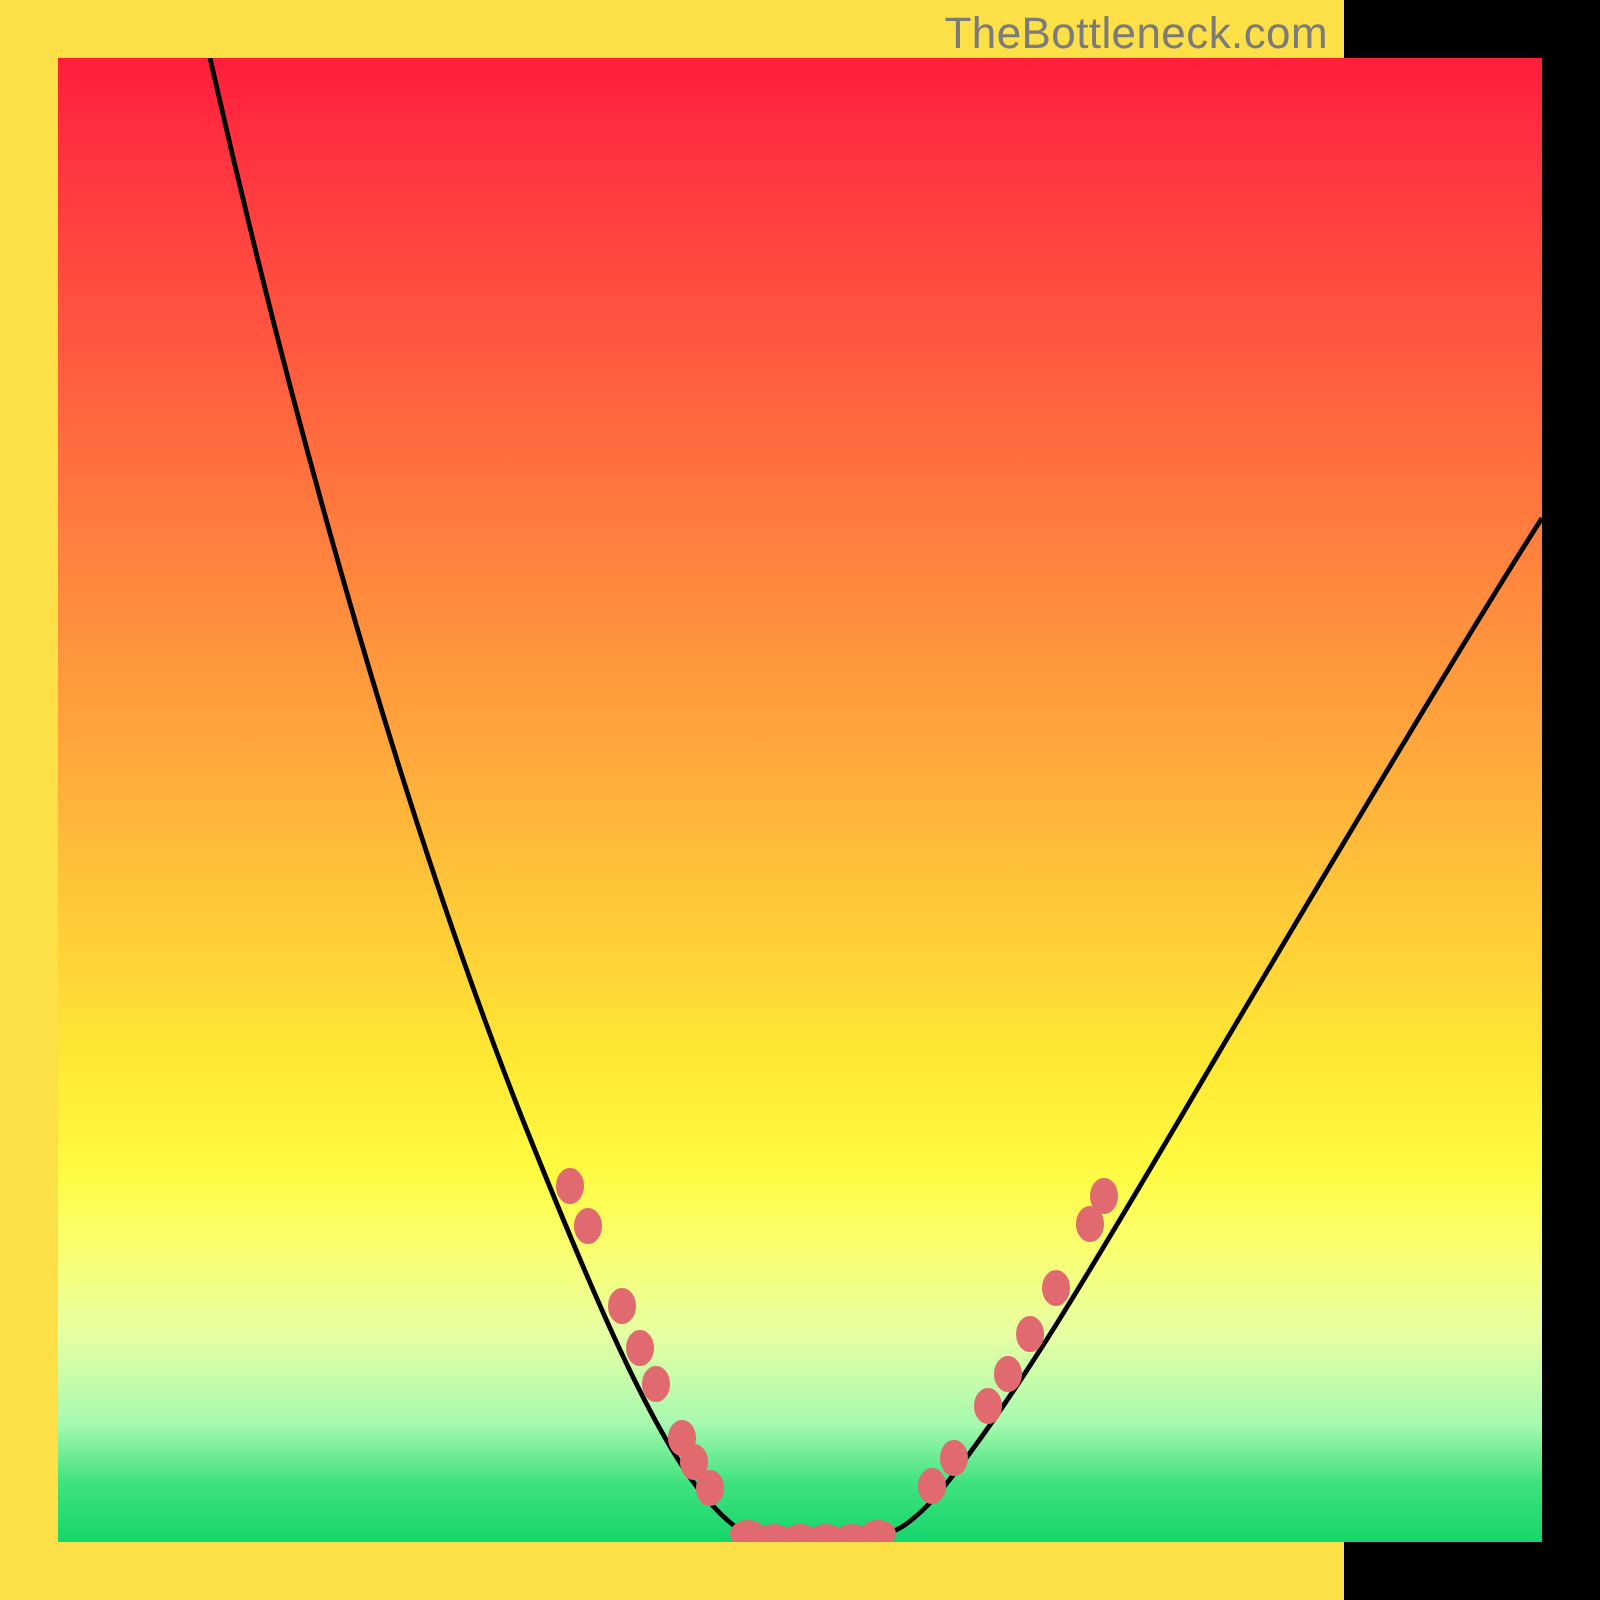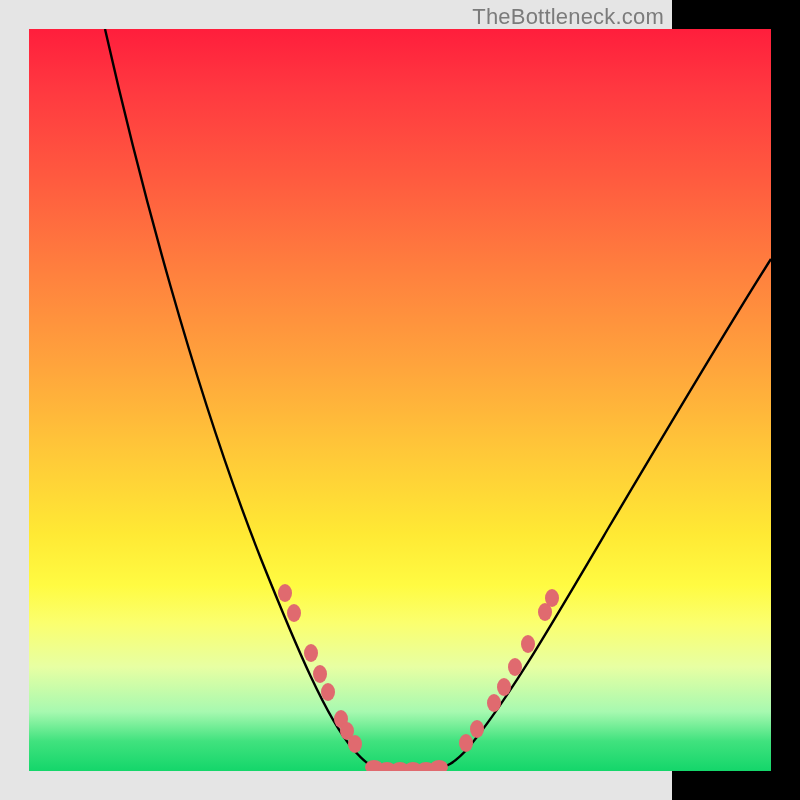--- a/index.html
+++ b/index.html
@@ -8,21 +8,21 @@
     width: 800px;
     height: 800px;
     background: #000;
     overflow: hidden;
     font-family: Arial, Helvetica, sans-serif;
   }
   .stage {
     position: relative;
     width: 672px;
     height: 800px;
-    background: #e5e5e5;
+    background: #fde047;
   }
   .plot-area {
     position: absolute;
     left: 29px;
     top: 29px;
     width: 742px;
     height: 742px;
     
     background: linear-gradient(to bottom,
       #ff1e3c 0%,

